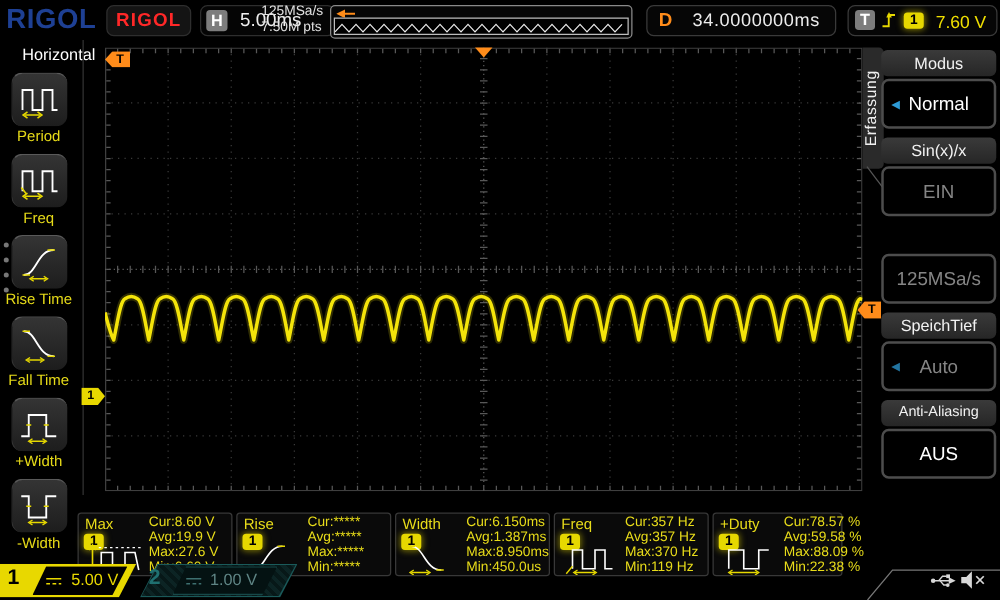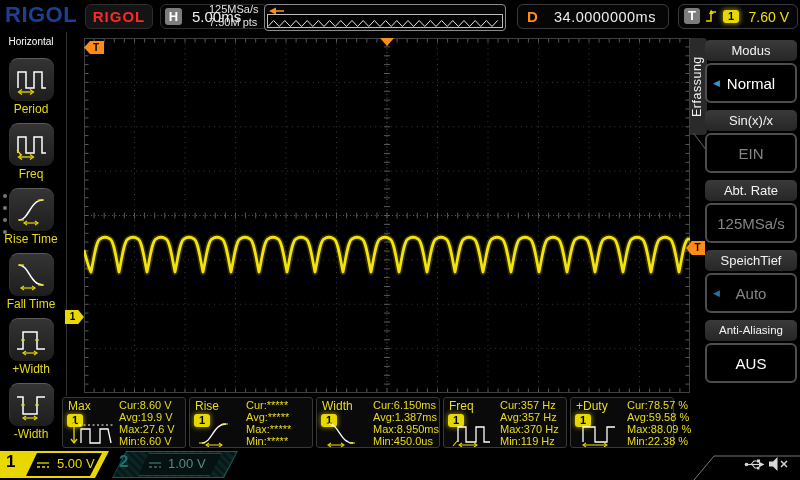--- a/index.html
+++ b/index.html
@@ -25,21 +25,21 @@
   .dval{position:absolute;left:36px;top:4px;color:#ececec;font-size:14.5px;letter-spacing:.5px;}
   .tbox{left:678px;top:4px;width:118px;height:23px;background:#060606;border:1px solid #3a3a3a;border-radius:6px;}
   .tbadge{position:absolute;left:5px;top:3px;width:16px;height:16px;background:#7d7d7d;border-radius:3px;
           color:#fff;font-weight:bold;font-size:13px;text-align:center;line-height:16px;}
   .slope{position:absolute;left:26px;top:3px;}
   .chbadge{position:absolute;left:44px;top:5px;width:16px;height:13px;background:#e6d800;border-radius:3px;
            color:#000;font-weight:bold;font-size:11px;text-align:center;line-height:13px;
            box-shadow:0 0 5px 1px rgba(230,216,0,.55);}
   .tlevel{position:absolute;right:8px;top:4px;color:#f0e000;font-size:14px;margin-left:31px;}
   
-  .lm-title{left:0;top:36px;width:62px;text-align:center;color:#fff;font-size:10px;}
+  .lm-title{left:16px;top:36px;width:62px;text-align:center;color:#fff;font-size:13px;}
   .lbtn{left:0;width:62px;}
   .libox{position:absolute;left:9px;top:0;width:44px;height:42px;border-radius:9px;
          background:linear-gradient(#343434,#1d1d1d);border-top:1px solid #5a5a5a;border-left:1px solid #333;
          display:flex;align-items:center;justify-content:center;}
   .llabel{position:absolute;left:0;top:44px;width:62px;text-align:center;color:#e6da18;font-size:12px;white-space:nowrap;}
   .dot{width:4px;height:4px;border-radius:50%;background:#777;left:3px;}
   .lsep{left:66px;top:32px;width:1px;height:364px;background:#333;}
   
   .grid{left:84px;top:38px;width:606px;height:355px;}
   .mk-ttop{left:84px;top:41px;width:20px;height:13px;background:#ff8c1a;color:#000;font-weight:bold;font-size:10px;
@@ -59,21 +59,21 @@
         text-align:center;letter-spacing:.5px;}
   .rdiag{left:694px;top:133px;width:28px;height:1px;background:#555;transform:rotate(53deg);transform-origin:left top;}
   .rg-h{left:705px;width:92px;height:21px;background:linear-gradient(#3a3a3a,#262626);border-radius:5px;
         color:#f2f2f2;font-size:13px;text-align:center;line-height:21px;}
   .rg-h.small{font-size:11.5px;}
   .rg-v{left:705px;width:92px;height:40px;background:#000;border:2px solid #4d4d4d;border-radius:6px;
         box-sizing:border-box;text-align:center;line-height:37px;font-size:15px;}
   .on{color:#fff;} .dim{color:#858585;}
   .arrow{position:absolute;left:6px;top:0;font-size:9px;color:#2e9bd6;}
   
-  .mpanel{top:397px;width:124px;height:51px;background:#0a0a0a;border:1px solid #383838;border-radius:3px;box-sizing:border-box;}
+  .mpanel{top:410px;width:124px;height:51px;background:#0a0a0a;border:1px solid #383838;border-radius:3px;box-sizing:border-box;}
   .mtitle{position:absolute;left:5px;top:1px;color:#e8dc1a;font-size:12px;}
   .mbadge{position:absolute;left:4px;top:16px;width:16px;height:13px;background:#e6d800;border-radius:3px;
           color:#000;font-weight:bold;font-size:11px;text-align:center;line-height:13px;
           box-shadow:0 0 5px 1px rgba(230,216,0,.5);}
   .micon{position:absolute;left:4px;top:21px;}
   .mrows{position:absolute;left:56px;top:1px;color:#e8dc1a;font-size:11px;line-height:12px;white-space:nowrap;}
   
   .ch1-out{left:0;top:451px;width:110px;height:27px;background:#e8d800;
            clip-path:polygon(0 0,109px 0,95px 100%,0 100%);}
   .ch1-in{left:26px;top:453px;width:76px;height:23px;background:#000;
@@ -258,21 +258,20 @@
   <div class="abs rg-v on" style="top:63px">
     <span class="arrow">◀</span>
     <span>Normal</span>
   </div>
 
   <div class="abs rg-h" style="top:110px">Sin(x)/x</div>
   <div class="abs rg-v dim" style="top:133px">
     <span>EIN</span>
   </div>
 
-  <div class="abs rg-h" style="top:180px">Abt. Rate</div>
   <div class="abs rg-v dim" style="top:203px">
     <span>125MSa/s</span>
   </div>
 
   <div class="abs rg-h" style="top:250px">SpeichTief</div>
   <div class="abs rg-v dim" style="top:273px">
     <span class="arrow" style="opacity:.75">◀</span>
     <span>Auto</span>
   </div>
 

